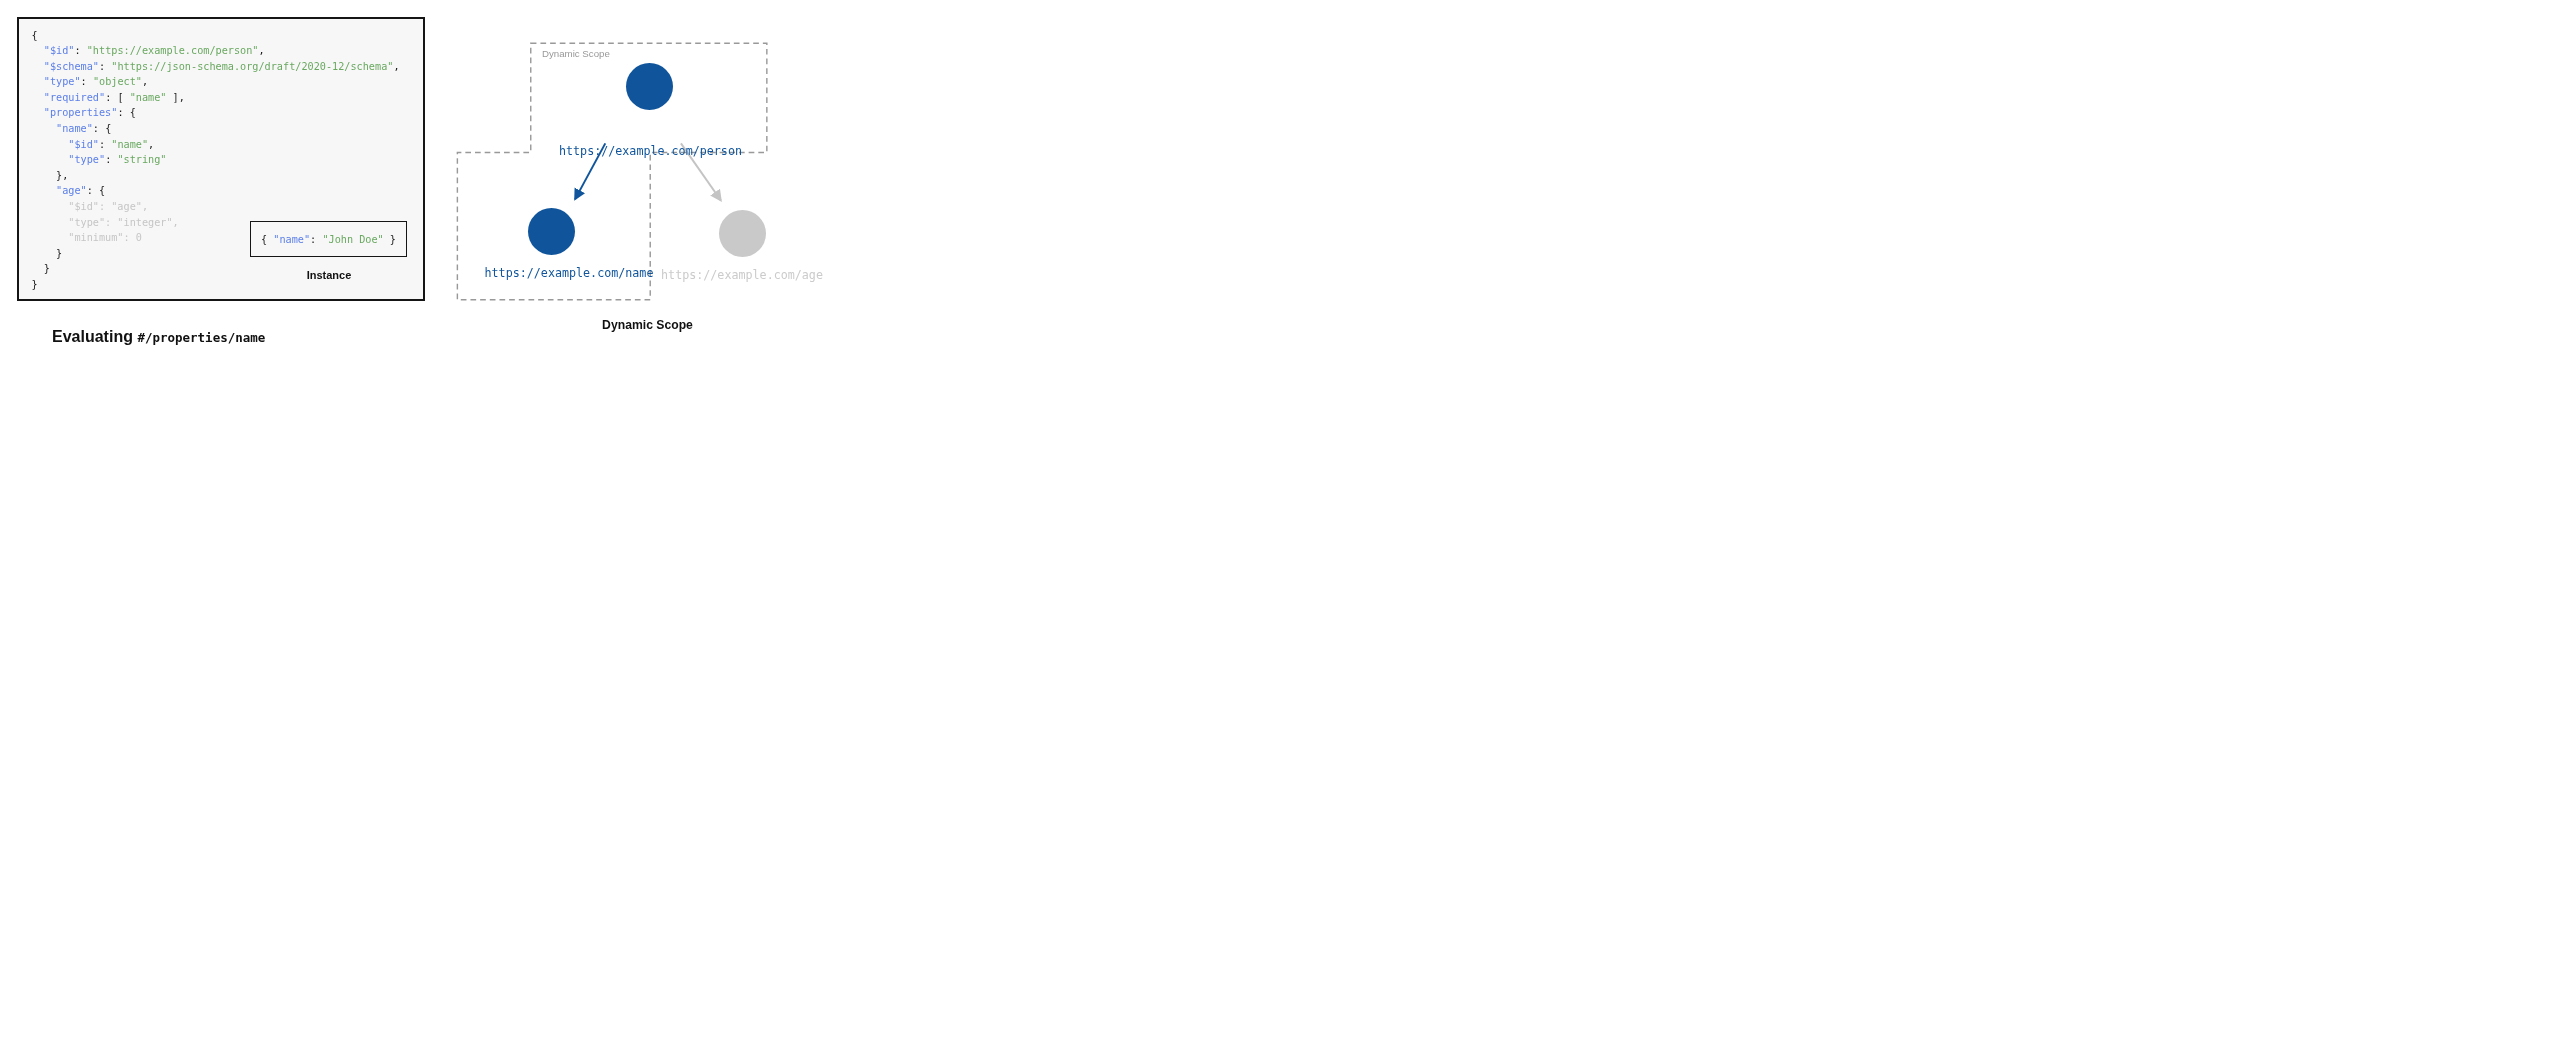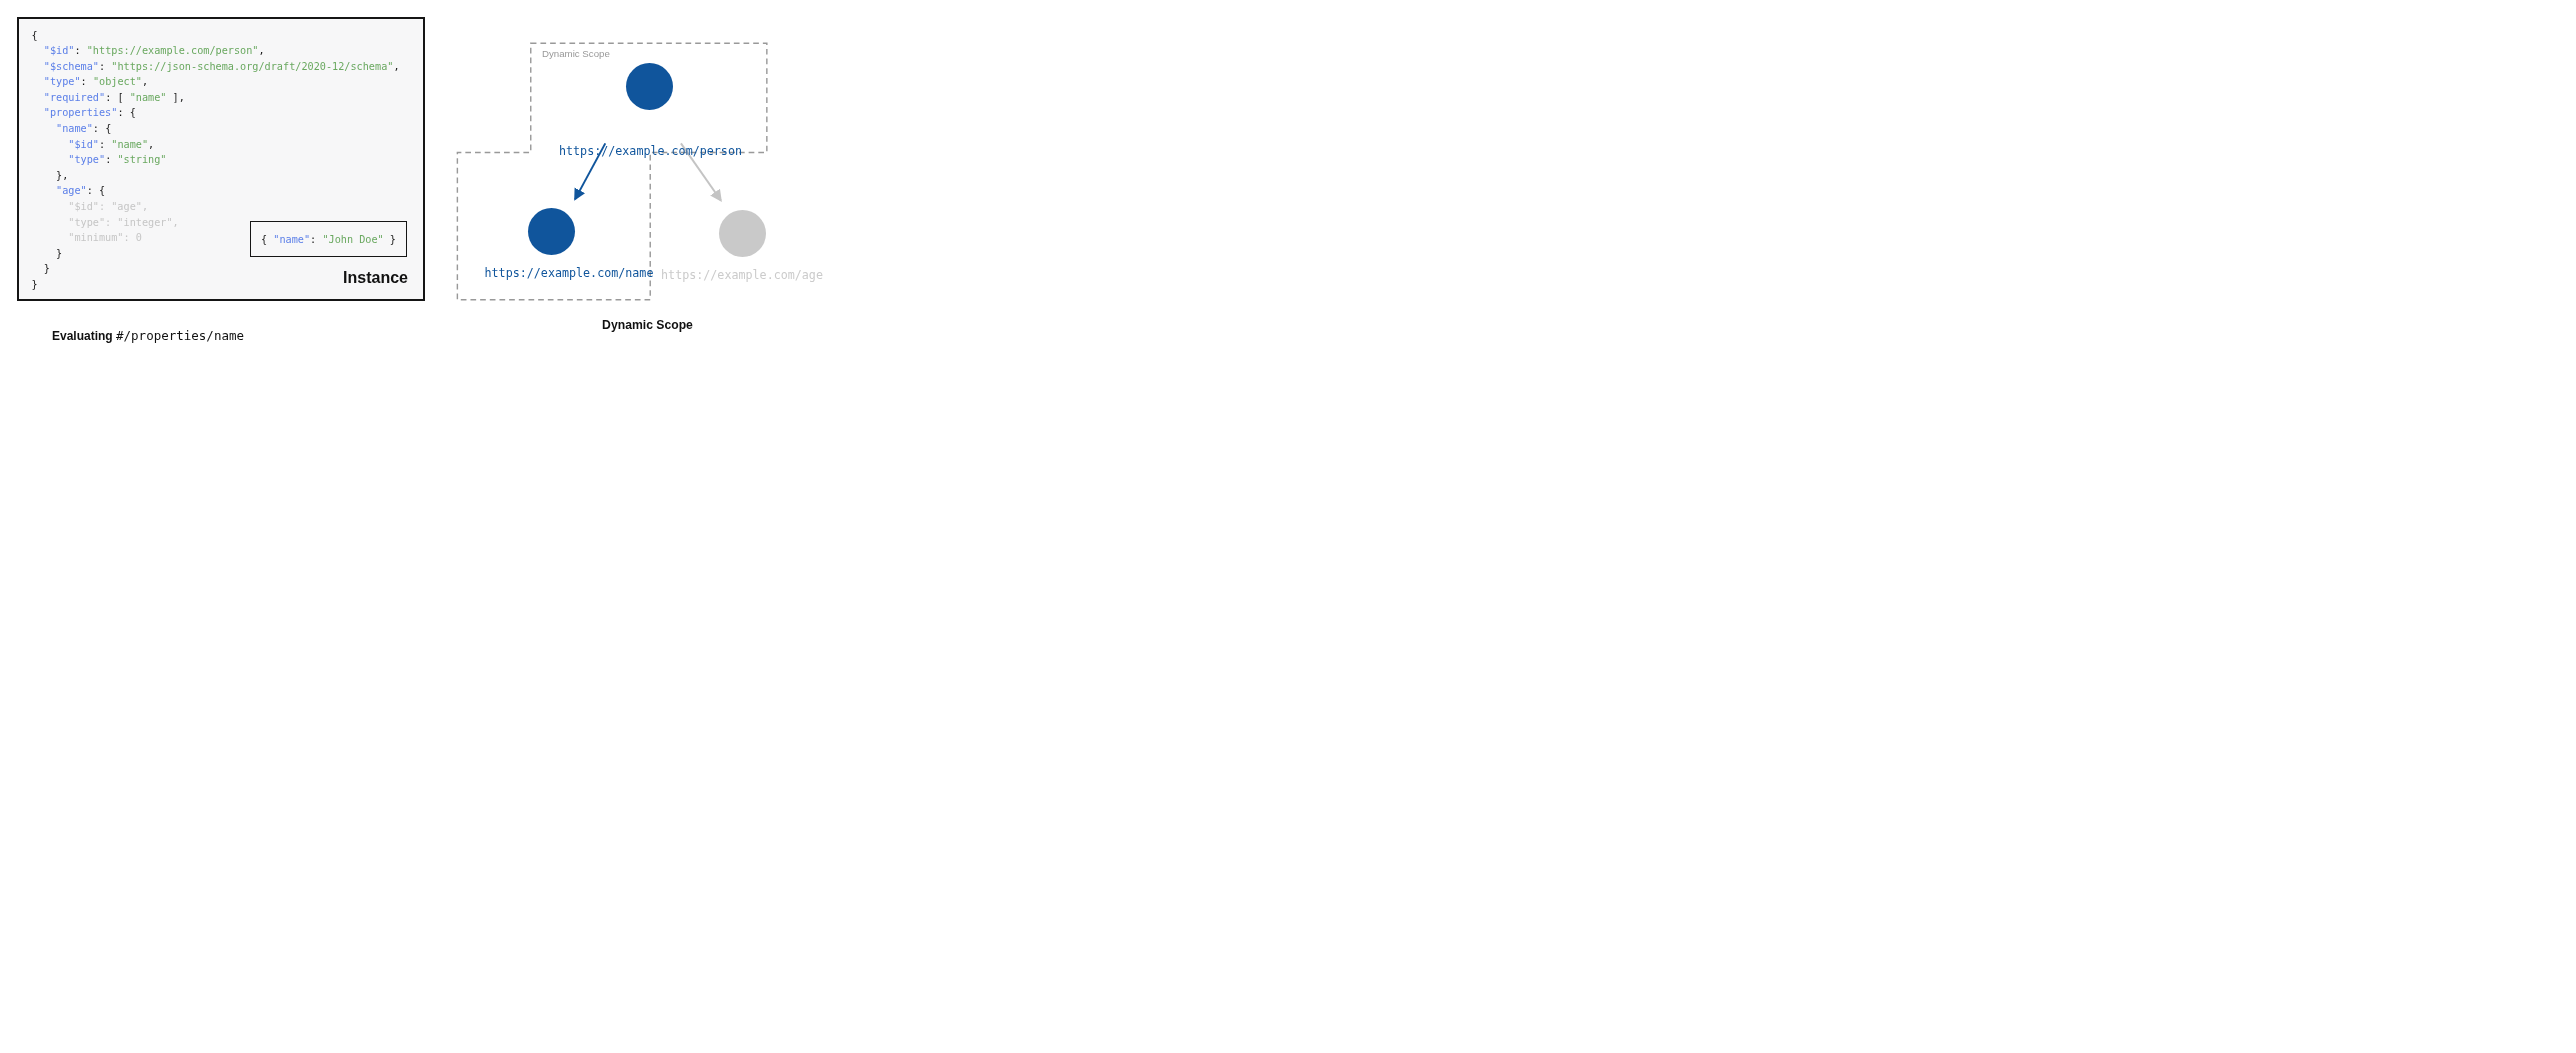--- a/index.html
+++ b/index.html
@@ -31,31 +31,31 @@
     position:absolute;left:250px;top:221px;
     width:155px;height:34px;
     border:1.7px solid #151515;
     background:#f7f7f8;
     display:flex;align-items:center;justify-content:center;
     font-family:"DejaVu Sans Mono",monospace;
     font-size:10.2px;white-space:pre;
   }
   .instance-label{
     position:absolute;left:250px;top:269px;width:158px;
-    text-align:right;
-    font-weight:bold;font-size:16px;color:#111;
+    text-align:center;
+    font-weight:bold;font-size:11px;color:#111;
   }
   .caption-left{
     position:absolute;left:42px;top:318px;
     color:#111;white-space:pre;
   }
-  .caption-left .cap-bold{font-weight:bold;font-size:12px;}
+  .caption-left .cap-bold{font-weight:bold;font-size:16px;}
   .caption-left .cap-mono{
     font-family:"DejaVu Sans Mono",monospace;
-    font-size:12.5px;font-weight:normal;
+    font-size:12.5px;font-weight:bold;
   }
   
   .scope-svg{position:absolute;left:0;top:0;}
   .scope-label{
     position:absolute;left:542px;top:48px;
     font-size:9.7px;color:#999999;
   }
   .node-circle{
     position:absolute;width:47px;height:47px;border-radius:50%;
   }

